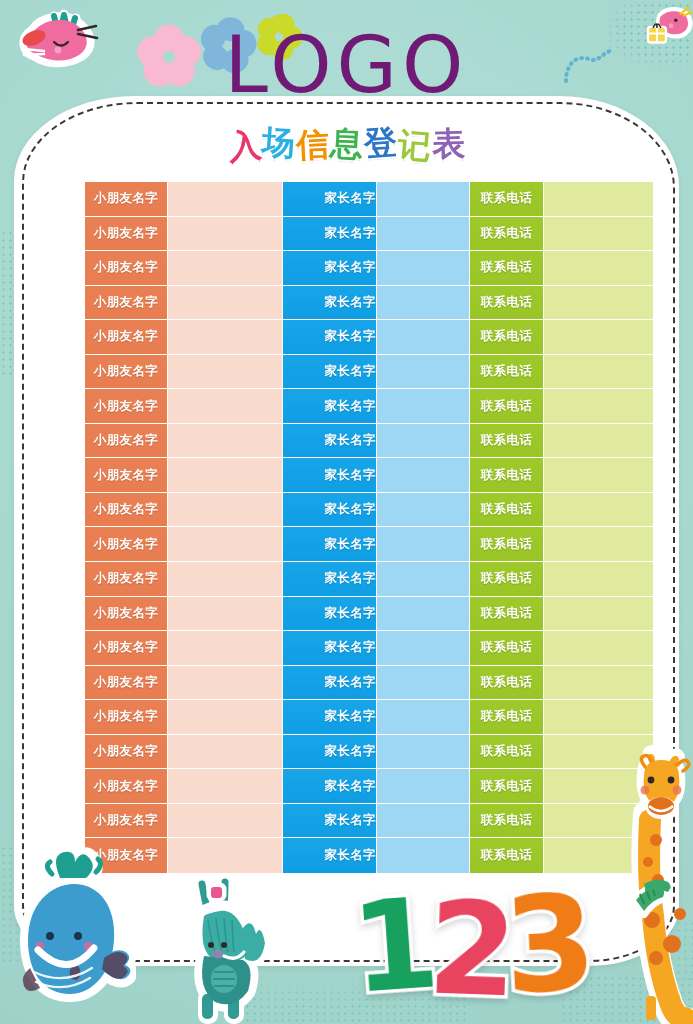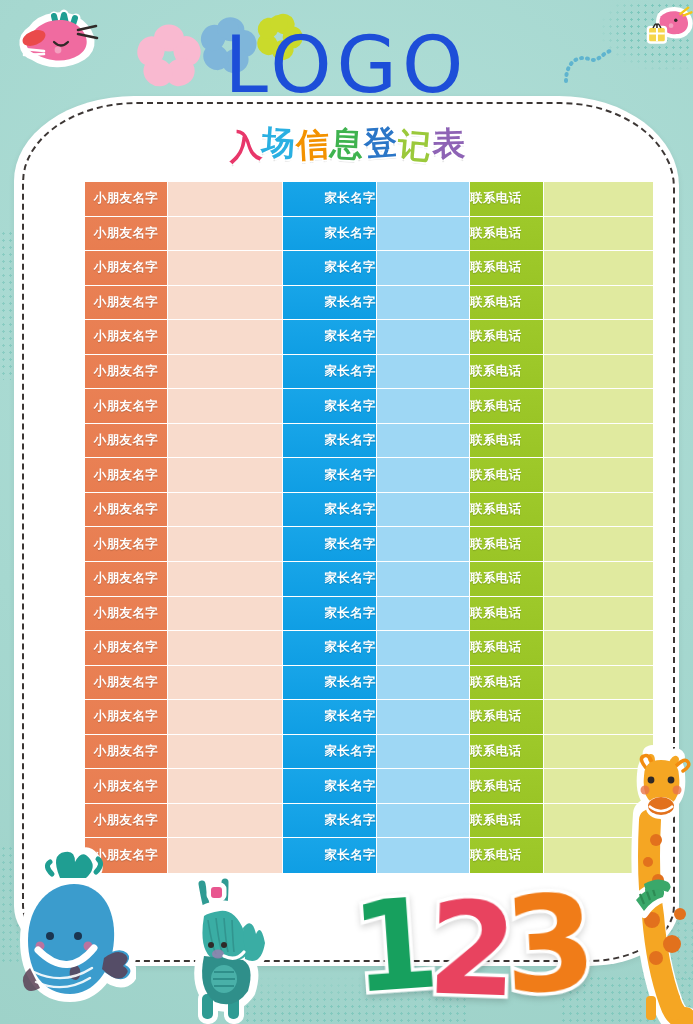--- a/index.html
+++ b/index.html
@@ -51,21 +51,21 @@
         box-shadow:0 2px 6px rgba(0,0,0,.07);}
   .card-dash{position:absolute;left:22px;top:102px;width:649px;height:856px;
         border:2px dashed #3c3634;
         border-radius:115px 115px 86px 86px / 80px 86px 56px 56px;
         pointer-events:none;}
 
   
   .logo{position:absolute;left:0;top:26px;width:693px;text-align:center;
         font-family:"DejaVu Sans","Liberation Sans",sans-serif;
         font-size:78px;line-height:78px;font-weight:400;letter-spacing:5px;
-        color:#1d4ed8;}
+        color:#701a75;}
 
   
   .headline{position:absolute;left:0;top:124px;width:693px;text-align:center;
             white-space:nowrap;}
   .headline b{display:inline-block;
               font-family:"DejaVu Sans","Liberation Sans",sans-serif;
               font-size:33px;line-height:40px;font-weight:bold;
               letter-spacing:1px;
               text-shadow:
                  1.6px 1.6px 0 #ffffff,
@@ -89,21 +89,21 @@
   .cell{display:flex;align-items:center;box-sizing:border-box;
         border-right:1.2px solid #ffffff;height:100%;}
   .cell:last-child{border-right:none;}
 
   .c-kid-label{width:83px;justify-content:center;
        background:linear-gradient(180deg,#e98054 0%,#e87d50 100%);}
   .c-kid-blank{width:115px;background:#f8dbcc;}
   .c-par-label{width:94px;justify-content:flex-end;
        background:linear-gradient(180deg,#18a5e8 0%,#0f9ee4 100%);}
   .c-par-blank{width:93px;background:#9ed7f4;}
-  .c-tel-label{width:74px;justify-content:flex-start;
+  .c-tel-label{width:74px;justify-content:center;
        background:linear-gradient(180deg,#9ec92a 0%,#9ac526 100%);}
   .c-tel-blank{width:109px;background:#e0ea9f;}
 
   .lbl{color:#ffffff;font-size:12.5px;font-weight:bold;letter-spacing:.4px;
        font-family:"DejaVu Sans","Liberation Sans",sans-serif;
        text-shadow:0 1px 1px rgba(0,0,0,.18);white-space:nowrap;}
 
   
   .num{position:absolute;
        font-family:"DejaVu Sans","Liberation Sans",sans-serif;

